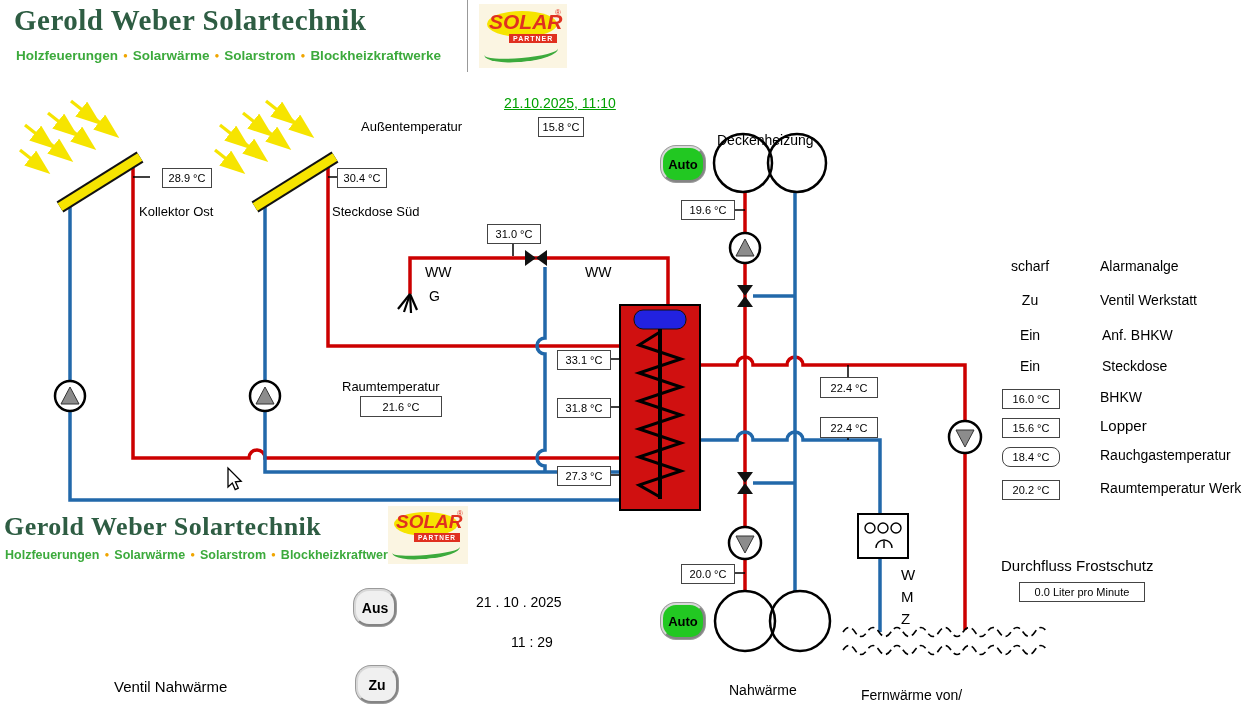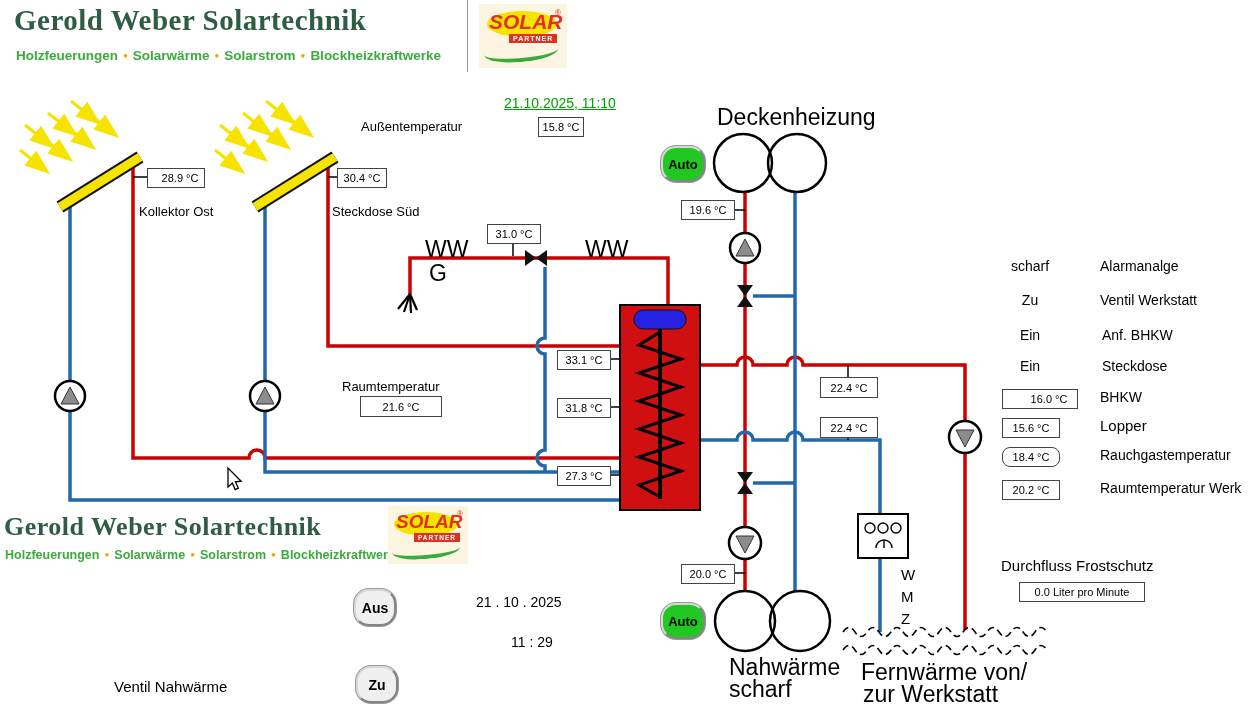--- a/index.html
+++ b/index.html
@@ -1,20 +1,20 @@
 <!DOCTYPE html>
 <html style="--pipe_red: #cc0000; --pipe_blue: #2268aa; --tank_red: #d01010; --tank_cap_blue: #2222e0; --button_green: #22c822; --brand_dark: #2e5d43; --brand_green: #3caa3c; --bullet_orange: #f0a500; --sun_yellow: #f6e400; --datetime_green: #00a000; --logo_red: #e03020;"><head>
 <meta charset="utf-8">
 <style>
   html,body{margin:0;padding:0;background:#fff;}
   #stage{position:relative;width:1255px;height:705px;overflow:hidden;background:#fff;
          font-family:"Liberation Sans",sans-serif;color:#000;}
   #schematic{position:absolute;left:0;top:0;}
   .lbl{position:absolute;white-space:nowrap;font-size:13px;}
-  .lbl.big{font-size:23px;}
+  .lbl.big{font-size:14px;margin-top:28px;}
   .lbl.mid{font-size:15px;}
   .lbl.sm{font-size:14px;}
   .temp-box{position:absolute;background:#fff;border:1px solid #444;display:flex;
             align-items:center;justify-content:center;font-size:11px;}
   .btn{position:absolute;display:flex;align-items:center;justify-content:center;
        font-weight:bold;font-size:13px;border:2px outset #d8d8d8;border-radius:15px;
        box-shadow:0 0 0 1px #9a9a9a;cursor:pointer;}
   .btn.green{background:var(--button_green);}
   .btn.gray{background:#f0f0f0;font-size:14px;}
   .brand-title{position:absolute;font-family:"Liberation Serif",serif;font-weight:bold;
@@ -201,21 +201,21 @@
 
   <div class="datetime-top" style="left:504px;top:95px;">21.10.2025,  11:10</div>
   <div class="lbl" style="left:361px;top:119px;">Außentemperatur</div>
   <div class="temp-box" style="left:538px;top:117px;width:44px;height:18px;text-align:center;">15.8 °C</div>
 
   <div class="lbl big" style="left:717px;top:104px;">Deckenheizung</div>
   <div class="btn green" style="left:661px;top:146px;width:40px;height:32px;">Auto</div>
   <div class="temp-box" style="left:681px;top:200px;width:52px;height:18px;">19.6 °C</div>
 
   <div class="lbl" style="left:139px;top:204px;">Kollektor Ost</div>
-  <div class="temp-box" style="left:147px;top:168px;width:48px;height:18px;padding-left:8px;">28.9 °C</div>
+  <div class="temp-box" style="left:162px;top:168px;width:48px;height:18px;">28.9 °C</div>
   <div class="lbl" style="left:332px;top:204px;">Steckdose Süd</div>
   <div class="temp-box" style="left:337px;top:168px;width:48px;height:18px;">30.4 °C</div>
 
   <div class="lbl big" style="left:425px;top:236px;">WW</div>
   <div class="lbl big" style="left:429px;top:260px;">G</div>
   <div class="lbl big" style="left:585px;top:236px;">WW</div>
   <div class="temp-box" style="left:487px;top:224px;width:52px;height:18px;">31.0 °C</div>
 
   <div class="lbl" style="left:342px;top:379px;">Raumtemperatur</div>
   <div class="temp-box" style="left:360px;top:396px;width:80px;height:19px;">21.6 °C</div>
@@ -228,21 +228,21 @@
 
   <div class="lbl sm" style="left:995px;top:258px;width:70px;text-align:center;">scharf</div>
   <div class="lbl sm" style="left:1100px;top:258px;">Alarmanalge</div>
   <div class="lbl sm" style="left:995px;top:292px;width:70px;text-align:center;">Zu</div>
   <div class="lbl sm" style="left:1100px;top:292px;">Ventil Werkstatt</div>
   <div class="lbl sm" style="left:995px;top:327px;width:70px;text-align:center;">Ein</div>
   <div class="lbl sm" style="left:1102px;top:327px;">Anf. BHKW</div>
   <div class="lbl sm" style="left:995px;top:358px;width:70px;text-align:center;">Ein</div>
   <div class="lbl sm" style="left:1102px;top:358px;">Steckdose</div>
 
-  <div class="temp-box" style="left:1002px;top:389px;width:56px;height:18px;padding-left:18px;">16.0 °C</div>
+  <div class="temp-box" style="left:1002px;top:389px;width:56px;height:18px;">16.0 °C</div>
   <div class="lbl sm" style="left:1100px;top:389px;">BHKW</div>
   <div class="temp-box" style="left:1002px;top:418px;width:56px;height:18px;">15.6 °C</div>
   <div class="lbl mid" style="left:1100px;top:417px;">Lopper</div>
   <div class="temp-box" style="left:1002px;top:447px;width:56px;height:18px;border-radius:8px;">18.4 °C</div>
   <div class="lbl sm" style="left:1100px;top:447px;">Rauchgastemperatur</div>
   <div class="temp-box" style="left:1002px;top:480px;width:56px;height:18px;">20.2 °C</div>
   <div class="lbl sm" style="left:1100px;top:480px;">Raumtemperatur Werk</div>
 
   <div class="brand-title" style="left:4px;top:512px;font-size:26px;">Gerold Weber Solartechnik</div>
   <div class="brand-sub" style="left:5px;top:548px;font-size:12.5px;"><span>Holzfeuerungen</span><span class="dot">●</span><span>Solarwärme</span><span class="dot">●</span><span>Solarstrom</span><span class="dot">●</span><span>Blockheizkraftwerke</span></div>

